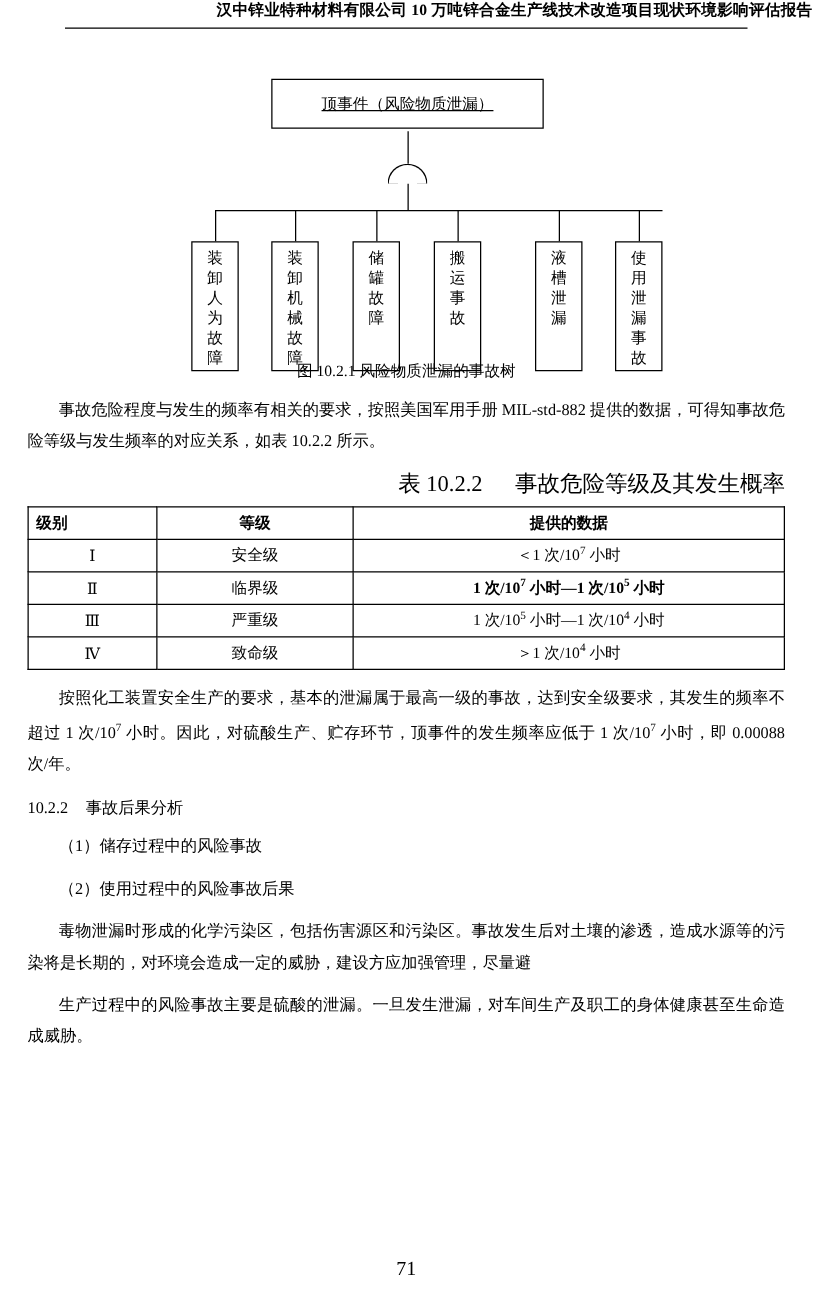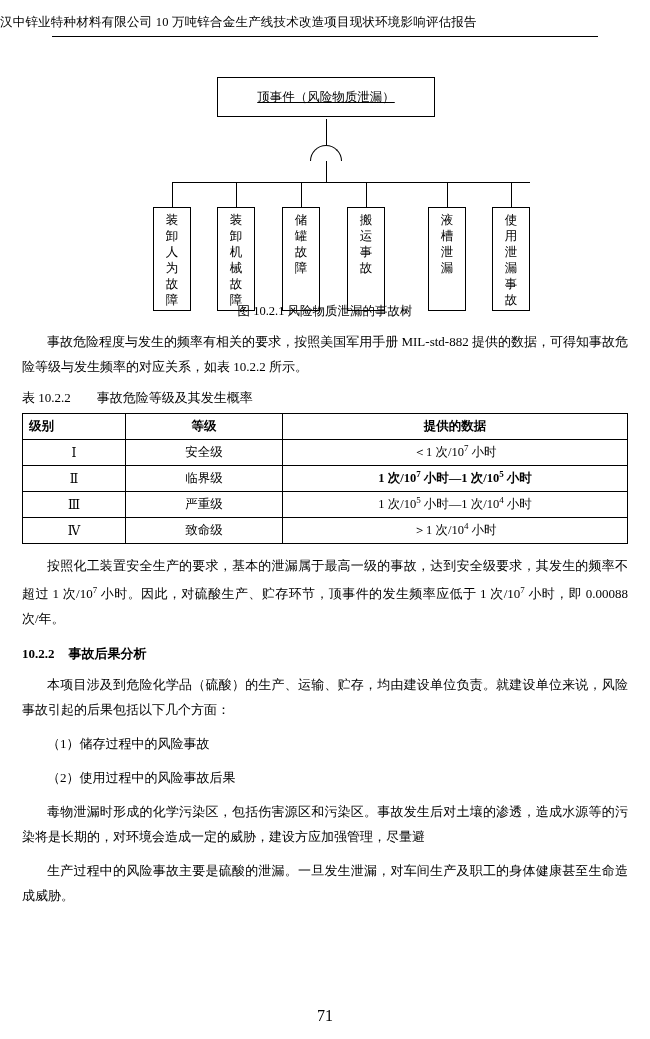--- a/index.html
+++ b/index.html
@@ -18,24 +18,23 @@
   }
   .page {
     position: relative;
     width: 650px;
     height: 1039px;
     padding: 0;
     box-sizing: border-box;
   }
   
   .header {
-    text-align: left;
-    font-size: 12.5px;
-    font-weight: normal;
-    padding-top: 14px;
+    text-align: right;
+    font-size: 12.5px;
+    font-weight: bold;
     letter-spacing: 0.2px;
   }
   .header-rule {
     border-bottom: 1px solid #000;
     margin: 5px 52px 0 52px;
   }
   
   .content {
     margin: 0 22px;
   }
@@ -106,22 +105,22 @@
     margin: 9px 0 0 0;
     line-height: 25px;
     text-align: justify;
     text-indent: 25px;
     font-size: 13px;
   }
   p.noindent {
     text-indent: 0;
   }
   .tbl-caption {
-    text-align: left;
-    font-size: 13px;
+    text-align: right;
+    font-size: 18px;
     margin-top: 10px;
   }
   .tbl-caption .gap {
     display: inline-block;
     width: 26px;
   }
   
   table.risk {
     border-collapse: collapse;
     width: 100%;
@@ -145,21 +144,21 @@
   table.risk td.bold {
     font-weight: bold;
   }
   .col1 { width: 17%; }
   .col2 { width: 26%; }
   .col3 { width: 57%; }
   sup { font-size: 9px; vertical-align: super; }
   
   h3.sec {
     font-size: 13px;
-    font-weight: bold;
+    font-weight: normal;
     margin: 14px 0 0 0;
   }
   h3.sec .gap {
     display: inline-block;
     width: 14px;
   }
   
   .pageno {
     position: absolute;
     bottom: 14px;
@@ -281,21 +280,20 @@
         </tr>
       </tbody>
     </table>
 
     <p class="para"><span>按照化工装置安全生产的要求，基本的泄漏属于最高一级的事故，达到安全级要求，其发生的频率不超过 1 次/10</span><sup>7</sup><span> 小时。因此，对硫酸生产、贮存环节，顶事件的发生频率应低于 1 次/10</span><sup>7</sup><span> 小时，即 0.00088 次/年。</span></p>
 
     <h3 class="sec">
       <span>10.2.2</span><span class="gap"></span><span>事故后果分析</span>
     </h3>
 
-    <p class="para">本项目涉及到危险化学品（硫酸）的生产、运输、贮存，均由建设单位负责。就建设单位来说，风险事故引起的后果包括以下几个方面：</p>
     <p class="para noindent" style="text-indent:25px;">（1）储存过程中的风险事故</p>
     <p class="para noindent" style="text-indent:25px;">（2）使用过程中的风险事故后果</p>
     <p class="para">毒物泄漏时形成的化学污染区，包括伤害源区和污染区。事故发生后对土壤的渗透，造成水源等的污染将是长期的，对环境会造成一定的威胁，建设方应加强管理，尽量避</p>
     <p class="para">生产过程中的风险事故主要是硫酸的泄漏。一旦发生泄漏，对车间生产及职工的身体健康甚至生命造成威胁。</p>
 
   </div>
 
   <div class="pageno">71</div>
 </div>
 

